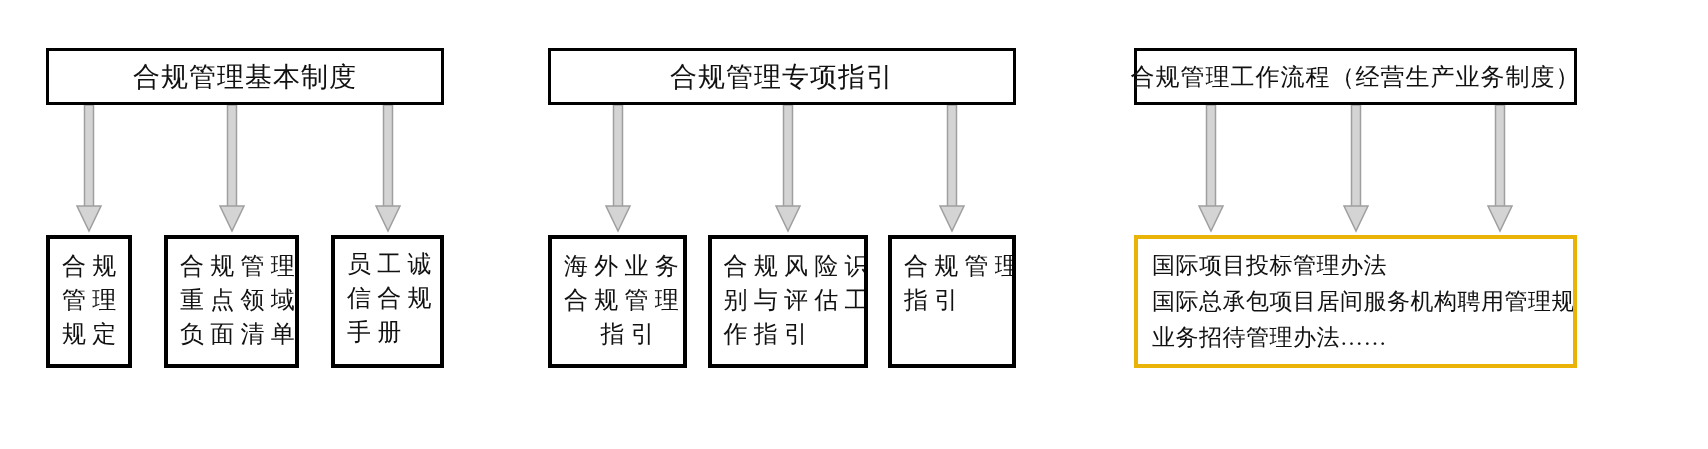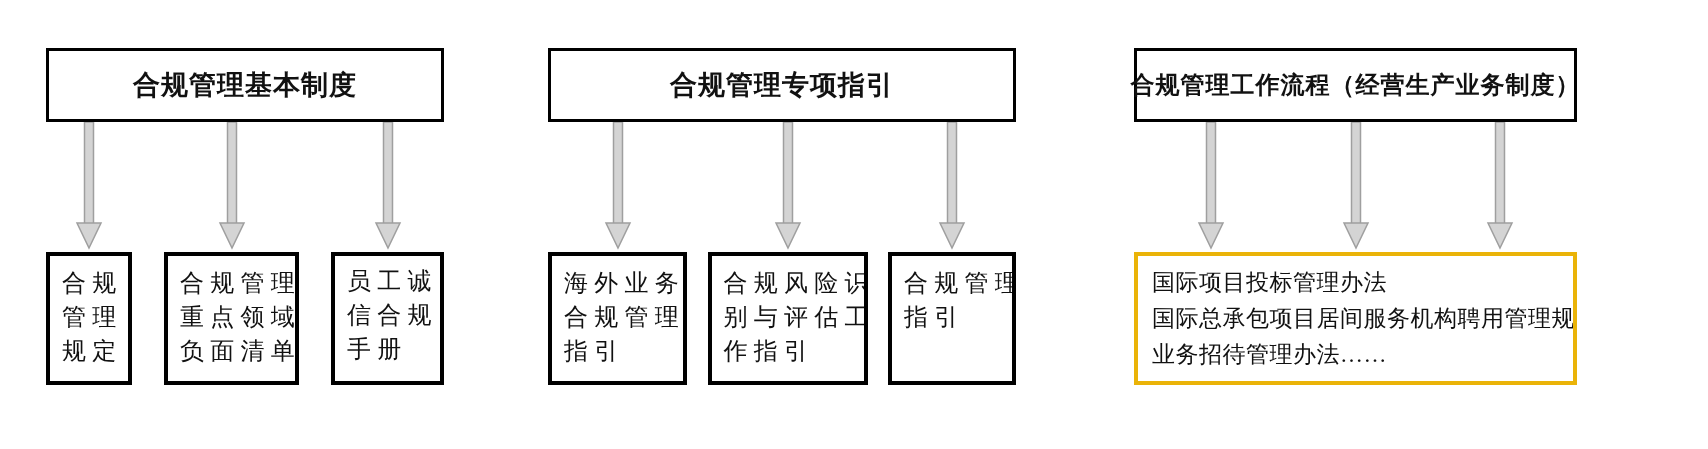--- a/index.html
+++ b/index.html
@@ -19,27 +19,27 @@
   .group {
     position: absolute;
     top: 48px;
   }
   .group-1 { left: 46px;  width: 398px; }
   .group-2 { left: 548px; width: 468px; }
   .group-3 { left: 1134px; width: 443px; }
 
   .header-box {
     box-sizing: border-box;
-    height: 74px;
+    height: 57px;
     border: 3px solid #000000;
     background: #ffffff;
     display: flex;
     align-items: center;
     justify-content: center;
-    font-weight: bold;
+    font-weight: normal;
     font-size: 27px;
     letter-spacing: 1px;
     white-space: nowrap;
   }
   .group-3 .header-box { font-size: 24px; }
 
   .arrow-row {
     height: 130px;
     display: flex;
     justify-content: space-between;
@@ -74,21 +74,21 @@
 
   
   .g1-c1 { width: 86px; }
   .g1-c2 { width: 135px; }
   .g1-c3 { width: 113px; font-family: Liberation Mono, monospace; }
   .g1-a1 { width: 86px; }
   .g1-a2 { width: 135px; }
   .g1-a3 { width: 113px; }
 
   
-  .g2-c1 { width: 139px; }
+  .g2-c1 { width: 139px; text-align: right; }
   .g2-c2 { width: 160px; }
   .g2-c3 { width: 128px; }
   .g2-a1 { width: 139px; }
   .g2-a2 { width: 160px; }
   .g2-a3 { width: 128px; }
 
   
   .wide-box {
     box-sizing: border-box;
     width: 100%;

